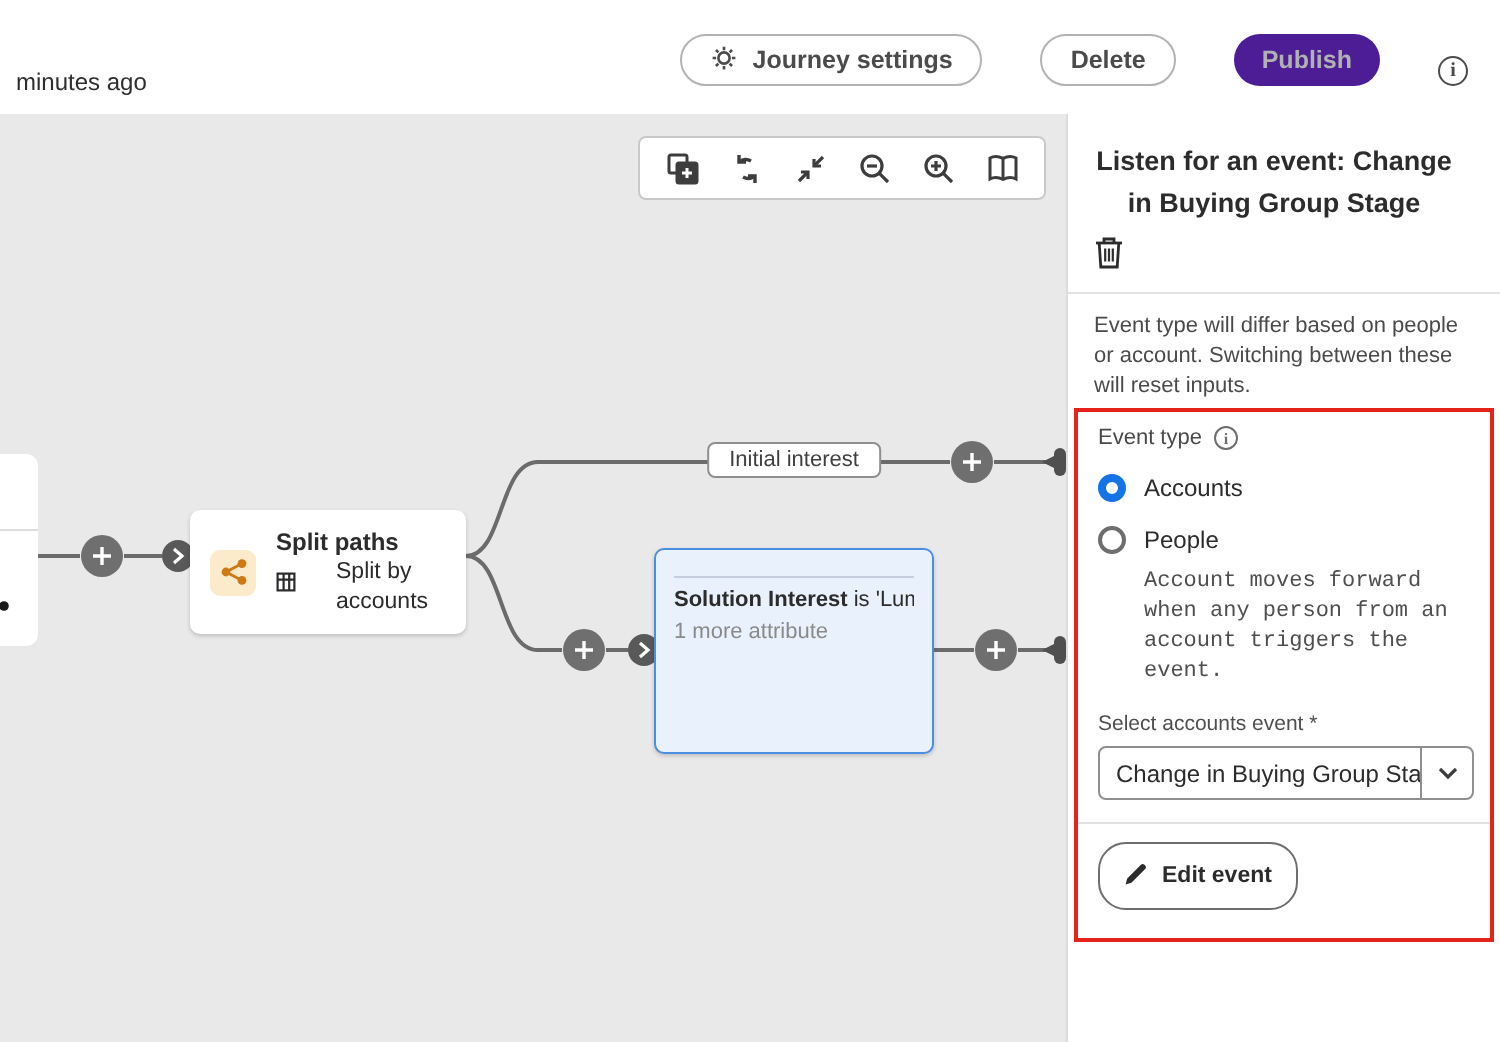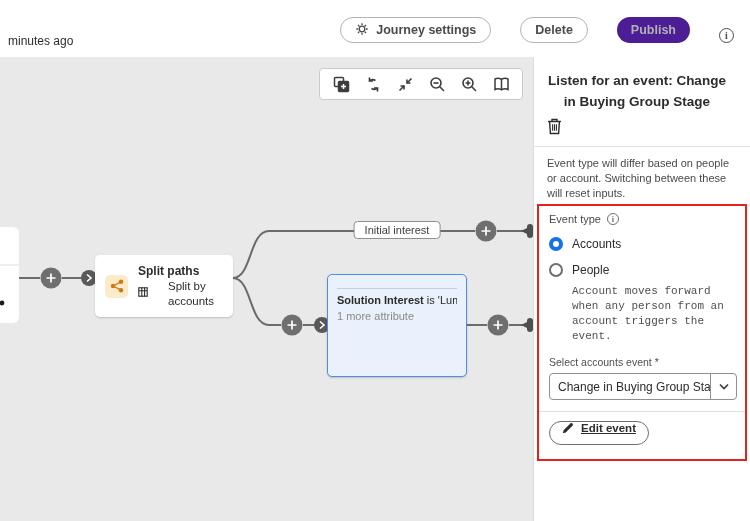--- a/index.html
+++ b/index.html
@@ -68,23 +68,23 @@
   .radio { width:14px; height:14px; border-radius:50%; background:#fff; flex:none; border:2px solid #6e6e6e; }
   .radio.checked { border:4.5px solid #1473e6; }
   .radio-helper { font-size:11px; color:#4f4f4f; line-height:15px; margin:7px 0 0 23px;font-family:Liberation Mono, monospace; }
   .select-label { font-size:10.5px; color:#4f4f4f; margin-top:12px; }
   .select-box { margin-top:5px; height:27px; border:1px solid #8f8f8f; border-radius:4px;
                 background:#fff; display:flex; align-items:center; cursor:pointer; }
   .select-value { flex:1; font-size:12px; color:#2c2c2c; padding:0 8px; white-space:nowrap; overflow:hidden; }
   .select-chevron { width:26px; height:100%; border-left:1px solid #8f8f8f;
                     display:flex; align-items:center; justify-content:center; color:#3d3d3d; }
   .box-divider { border:none; border-top:1px solid #e1e1e1; margin:11px -8px 0 -10px; }
-  .edit-btn { margin-top:9px; display:inline-flex; align-items:flex-start; gap:7px; height:24px;
+  .edit-btn { margin-top:9px; display:inline-flex; align-items:center; gap:7px; height:34px;
               padding:0 12px; border:1px solid #6e6e6e; border-radius:14px; background:#fff;
-              font-size:11.5px; font-weight:bold; color:#2c2c2c; cursor:pointer;text-decoration:underline; }
+              font-size:11.5px; font-weight:bold; color:#2c2c2c; cursor:pointer; }
   .summary-box { margin-top:10px; background:#e9e9e9; border-radius:6px; padding:9px 12px;
                  font-size:11px; line-height:16px; color:#2c2c2c; }
 
   b { font-weight:bold; }
 </style>
 </head>
 <body>
 
 <div class="stage">
 

